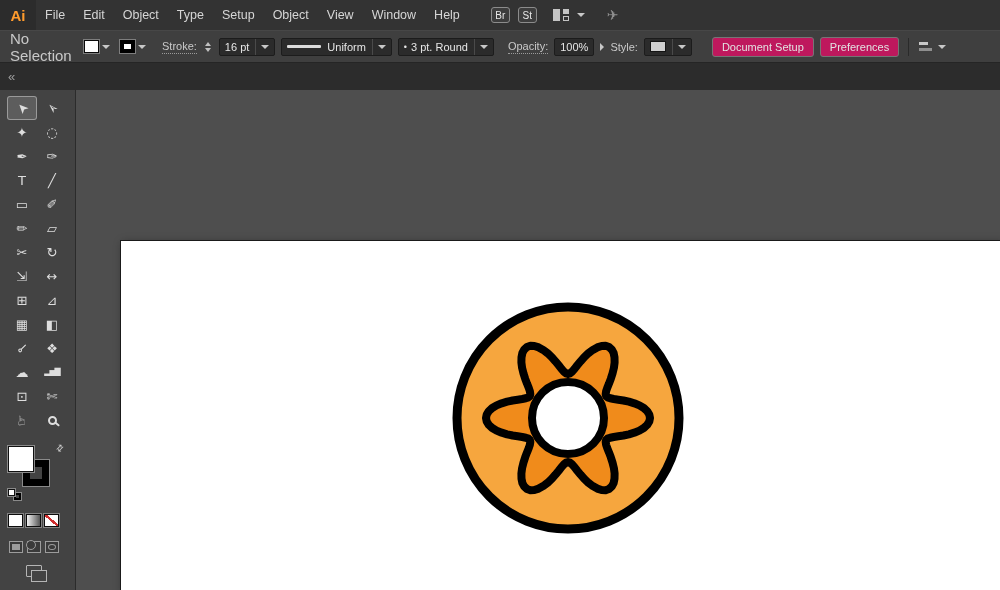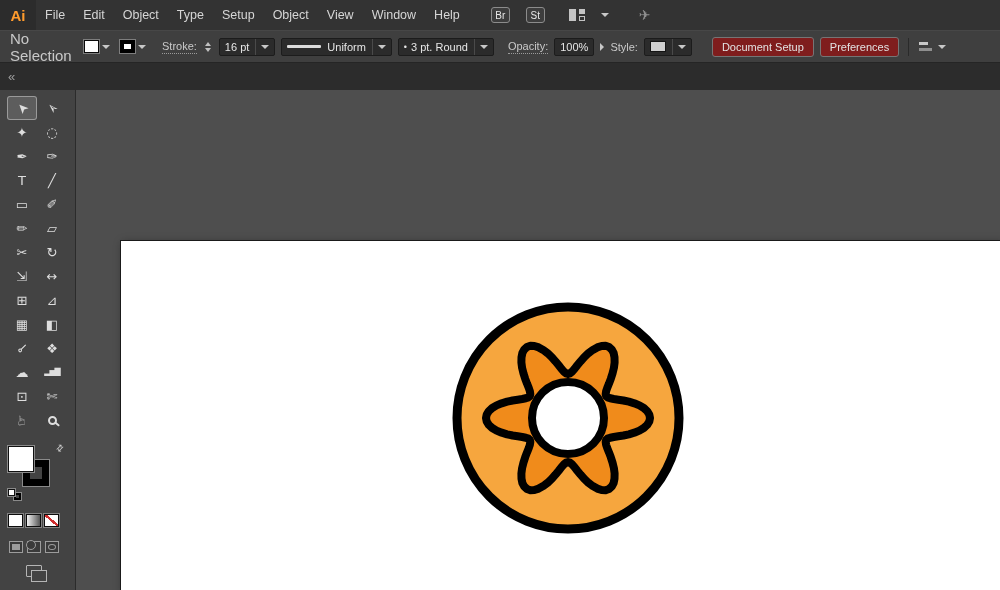--- a/index.html
+++ b/index.html
@@ -4,21 +4,21 @@
 <style>
   * { margin:0; padding:0; box-sizing:border-box; }
   html,body { width:1000px; height:590px; overflow:hidden; }
   body { font-family:"Liberation Sans","DejaVu Sans",sans-serif; background:#3a3a3a; position:relative; }
 
   
   #menubar { position:absolute; top:0; left:0; right:0; height:30px; background:#333333; display:flex; align-items:center; }
   #logo { width:36px; height:30px; display:flex; align-items:center; justify-content:center; background:#2c2c2c; color:#ff9b2d; font-weight:bold; font-size:15px; }
   #menu-items { display:flex; align-items:center; height:100%; }
   .menu-item { padding:0 9px; font-size:12.5px; color:#d6d6d6; height:100%; display:flex; align-items:center; cursor:default; }
-  #menubar-right { display:flex; align-items:center; margin-left:22px; gap:16px; }
+  #menubar-right { display:flex; align-items:center; margin-left:22px; gap:8px; }
   .mini-box { min-width:19px; height:16px; display:flex; align-items:center; justify-content:center; border:1px solid #8c8c8c; border-radius:3px; background:#3d3d3d; color:#e8e8e8; font-size:10px; padding:0 2px; }
   .ws-switcher { position:relative; width:16px; height:12px; display:inline-block; margin-left:8px; }
   .ws-a { position:absolute; left:0; top:0; width:7px; height:12px; background:#c4c4c4; }
   .ws-b { position:absolute; right:0; top:0; width:6px; height:5px; background:#c4c4c4; }
   .ws-c { position:absolute; right:0; bottom:0; width:6px; height:5px; border:1px solid #c4c4c4; }
   #gpu { color:#8f8f8f; font-size:14px; margin-left:14px; }
 
   .chev-down { width:0; height:0; border-left:4px solid transparent; border-right:4px solid transparent; border-top:4px solid #c8c8c8; display:inline-block; }
   .tri-up   { width:0; height:0; border-left:3px solid transparent; border-right:3px solid transparent; border-bottom:4px solid #c0c0c0; display:inline-block; }
   .tri-down { width:0; height:0; border-left:3px solid transparent; border-right:3px solid transparent; border-top:4px solid #c0c0c0; display:inline-block; }
@@ -32,21 +32,21 @@
   .swatch-stroke { width:15px; height:13px; border:4px solid #000000; background:#ffffff; box-shadow:0 0 0 1px #7e7e7e; display:inline-block; }
   .link-label { border-bottom:1px dotted #9a9a9a; padding-bottom:1px; }
   #stroke-label { margin-left:10px; }
   .stepper { display:flex; flex-direction:column; gap:2px; margin:0 2px; }
   .field { display:flex; align-items:center; height:18px; background:#2b2b2b; border:1px solid #1c1c1c; border-radius:2px; padding:0 5px; color:#e6e6e6; white-space:nowrap; }
   .dd-chev { margin-left:6px; padding-left:5px; border-left:1px solid #4a4a4a; height:100%; display:flex; align-items:center; }
   .profile-line { width:34px; height:3px; background:#dcdcdc; border-radius:1px; margin-right:6px; display:inline-block; }
   .brush-dot { font-size:9px; margin-right:4px; }
   #opacity-label { margin-left:8px; }
   .style-swatch { width:16px; height:11px; background:#cfcfcf; border:1px solid #151515; display:inline-block; }
-  .btn { height:20px; display:flex; align-items:center; padding:0 9px; border:1px solid #757575; border-radius:3px; background:#7f1d1d; color:#e2e2e2; font-size:11px; cursor:default; }
+  .btn { height:20px; display:flex; align-items:center; padding:0 9px; border:1px solid #757575; border-radius:3px; background:#be185d; color:#e2e2e2; font-size:11px; cursor:default; }
   #doc-setup-btn { margin-left:14px; }
   .vsep { width:1px; height:18px; background:#2a2a2a; margin:0 3px; }
   .align-group { display:flex; align-items:center; gap:4px; }
 
   
   #tabbar { position:absolute; top:63px; left:0; right:0; height:27px; background:#2c2c2c; display:flex; align-items:stretch; }
   .dock-collapse { width:76px; display:flex; align-items:center; padding-left:8px; color:#9e9e9e; font-size:13px; }
   .doc-tab { width:208px; background:#484848; color:#dedede; font-size:11px; display:flex; align-items:center; padding:0 10px; gap:10px; border-right:1px solid #1f1f1f; }
   .tab-title { flex:1; white-space:nowrap; overflow:hidden; }
   .tab-close { color:#bdbdbd; font-size:11px; }

